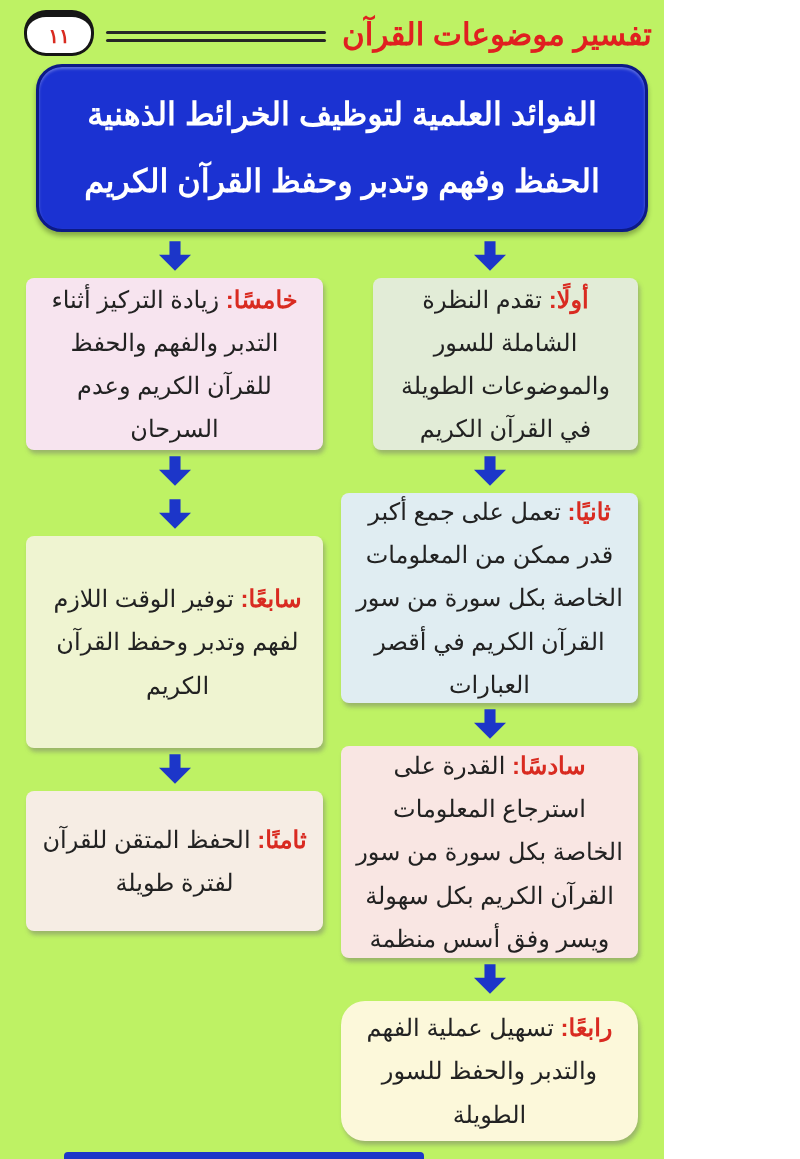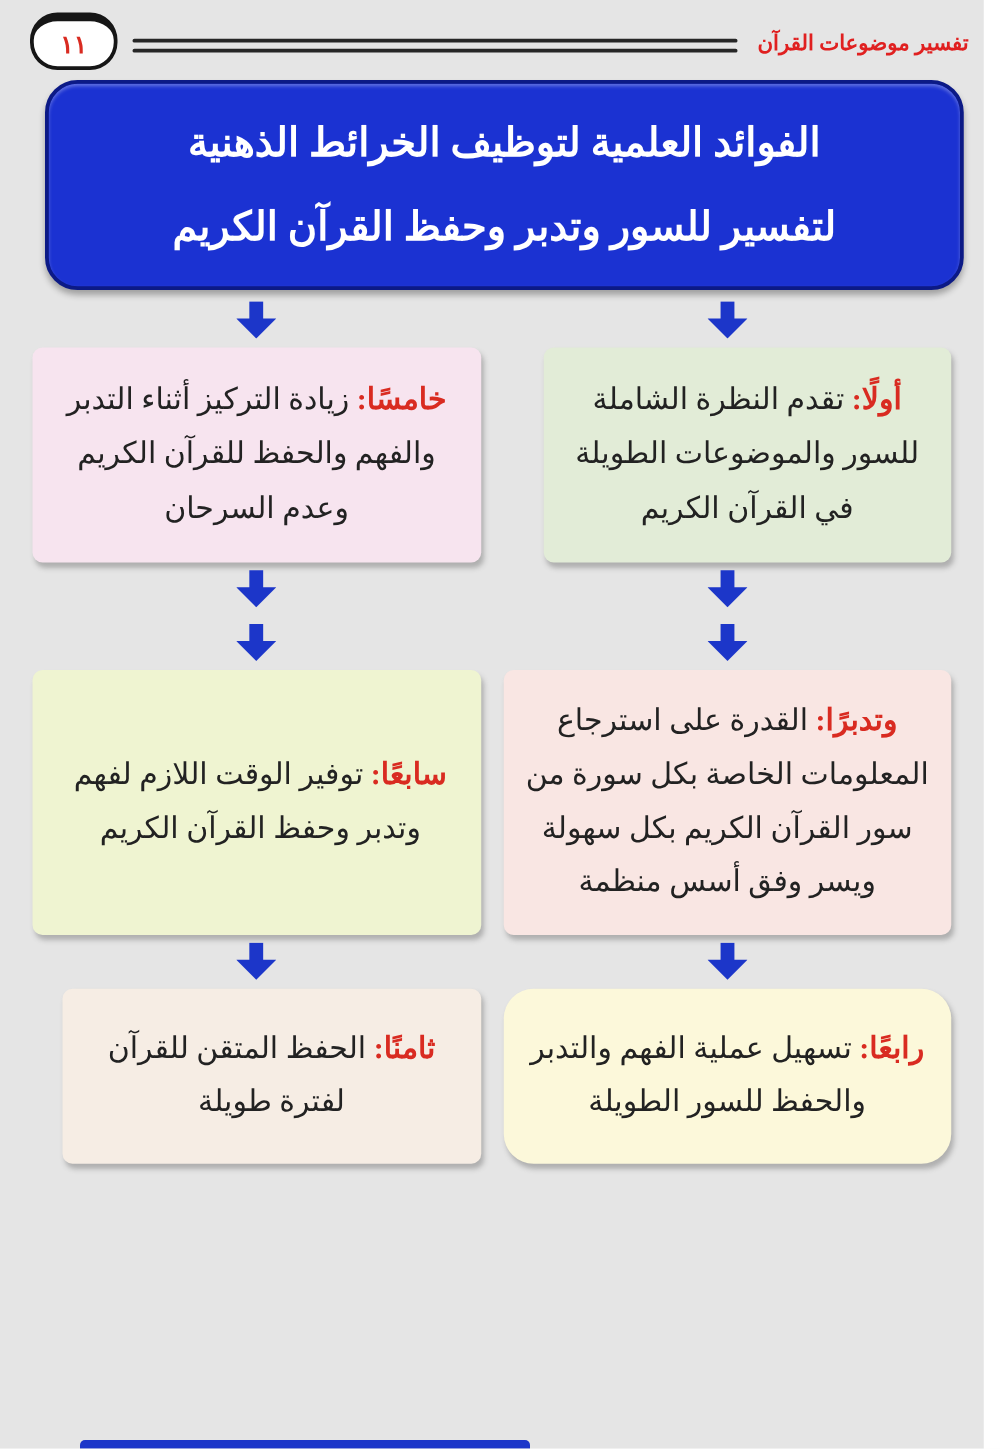--- a/index.html
+++ b/index.html
@@ -1,29 +1,29 @@
 <!DOCTYPE html>
 <html lang="ar"><head>
 <meta charset="utf-8">
 <style>
   html,body{margin:0;padding:0;background:#ffffff;}
   .page{
-    width:787px;height:1159px;position:relative;overflow:hidden;background:#e5e5e5;
-    font-family:Liberation Serif, serif;
+    width:664px;height:1159px;position:relative;overflow:hidden;background:#bef264;
+    font-family:Liberation Sans, sans-serif;
   }
   
   .hdr{display:flex;align-items:center;direction:ltr;padding:9px 12px 0 24px;height:48px;}
   .badge{
     width:64px;height:36px;flex:0 0 auto;border:3px solid #161616;border-top-width:7px;
     border-radius:22px;display:flex;align-items:center;justify-content:center;background:#fff;
   }
   .badge span{color:#d92b21;font-size:20px;font-weight:bold;line-height:1;padding-top:2px;}
   .rule{flex:1;margin:6px 16px 0 12px;display:flex;flex-direction:column;gap:5px;}
   .rule i{display:block;height:3px;background:#262626;border-radius:2px;}
-  .book-title{font-size:17px;font-weight:bold;white-space:nowrap;padding-top:2px;text-align:right;}
+  .book-title{font-size:31px;font-weight:bold;white-space:nowrap;padding-top:2px;text-align:right;}
   
   .title-box{
     margin:7px 16px 0 36px;height:168px;box-sizing:border-box;
     border:3px solid #0c1a86;border-radius:26px;color:#ffffff;
     display:flex;flex-direction:column;justify-content:center;text-align:center;
     font-size:32px;font-weight:600;line-height:2.1;
     box-shadow:0 4px 5px rgba(0,0,0,.30), inset 0 2px 3px rgba(255,255,255,.30);
   }
   
   .flow{display:grid;grid-template-columns:1fr 1fr;column-gap:18px;padding:0 26px;direction:rtl;}
@@ -55,47 +55,51 @@
     </div>
     <div class="rule">
         <i></i>
         <i></i>
       </div>
     <div class="book-title" style="color: rgb(224, 32, 32);">تفسير موضوعات القرآن</div>
   </div>
 
   <div class="title-box" style="background: rgb(27, 50, 210);">
     <div>الفوائد العلمية لتوظيف الخرائط الذهنية</div>
-    <div>لتفسير للسور وتدبر وحفظ القرآن الكريم</div>
+    <div>الحفظ وفهم وتدبر وحفظ القرآن الكريم</div>
   </div>
 
   <div class="flow" style="color: rgb(28, 54, 201);">
 
     <div class="col">
       <div class="arrow-wrap first">
         <svg viewBox="0 0 26 24">
             <path d="M8.5 0h9v11H26L13 24 0 11h8.5z" fill="currentColor"></path>
           </svg>
       </div>
       <div class="fbox h1" style="background: rgb(226, 236, 215); margin-left: 32px;">
         <p style="color:#222"><span class="lbl" style="color: rgb(217, 43, 33);">أولًا:</span>
         <span>تقدم النظرة الشاملة للسور والموضوعات الطويلة في القرآن الكريم</span></p>
       </div>
       <div class="arrow-wrap">
         <svg viewBox="0 0 26 24">
             <path d="M8.5 0h9v11H26L13 24 0 11h8.5z" fill="currentColor"></path>
           </svg>
       </div>
+      <div class="fbox h2" style="background: rgb(224, 237, 242);">
+        <p style="color:#222"><span class="lbl" style="color: rgb(217, 43, 33);">ثانيًا:</span>
+        <span>تعمل على جمع أكبر قدر ممكن من المعلومات الخاصة بكل سورة من سور القرآن الكريم في أقصر العبارات</span></p>
+      </div>
       <div class="arrow-wrap">
         <svg viewBox="0 0 26 24">
             <path d="M8.5 0h9v11H26L13 24 0 11h8.5z" fill="currentColor"></path>
           </svg>
       </div>
       <div class="fbox h3" style="background: rgb(249, 230, 227);">
-        <p style="color:#222"><span class="lbl" style="color: rgb(217, 43, 33);">وتدبرًا:</span>
+        <p style="color:#222"><span class="lbl" style="color: rgb(217, 43, 33);">سادسًا:</span>
         <span>القدرة على استرجاع المعلومات الخاصة بكل سورة من سور القرآن الكريم بكل سهولة ويسر وفق أسس منظمة</span></p>
       </div>
       <div class="arrow-wrap">
         <svg viewBox="0 0 26 24">
             <path d="M8.5 0h9v11H26L13 24 0 11h8.5z" fill="currentColor"></path>
           </svg>
       </div>
       <div class="fbox h4" style="background: rgb(252, 248, 218); border-radius: 24px;">
         <p style="color:#222"><span class="lbl" style="color: rgb(217, 43, 33);">رابعًا:</span>
         <span>تسهيل عملية الفهم والتدبر والحفظ للسور الطويلة</span></p>
@@ -124,21 +128,21 @@
       </div>
       <div class="fbox h3" style="background: rgb(239, 244, 209); padding-left: 20px;">
         <p style="color:#222"><span class="lbl" style="color: rgb(217, 43, 33);">سابعًا:</span>
         <span>توفير الوقت اللازم لفهم وتدبر وحفظ القرآن الكريم</span></p>
       </div>
       <div class="arrow-wrap">
         <svg viewBox="0 0 26 24">
             <path d="M8.5 0h9v11H26L13 24 0 11h8.5z" fill="currentColor"></path>
           </svg>
       </div>
-      <div class="fbox h4" style="background: rgb(246, 237, 228); margin-left: 24px;">
+      <div class="fbox h4" style="background: rgb(246, 237, 228);">
         <p style="color:#222"><span class="lbl" style="color: rgb(217, 43, 33);">ثامنًا:</span>
         <span>الحفظ المتقن للقرآن لفترة طويلة</span></p>
       </div>
     </div>
 
   </div>
 
   <div class="cutoff" style="background: rgb(28, 54, 201);"></div>
 
 </div>

